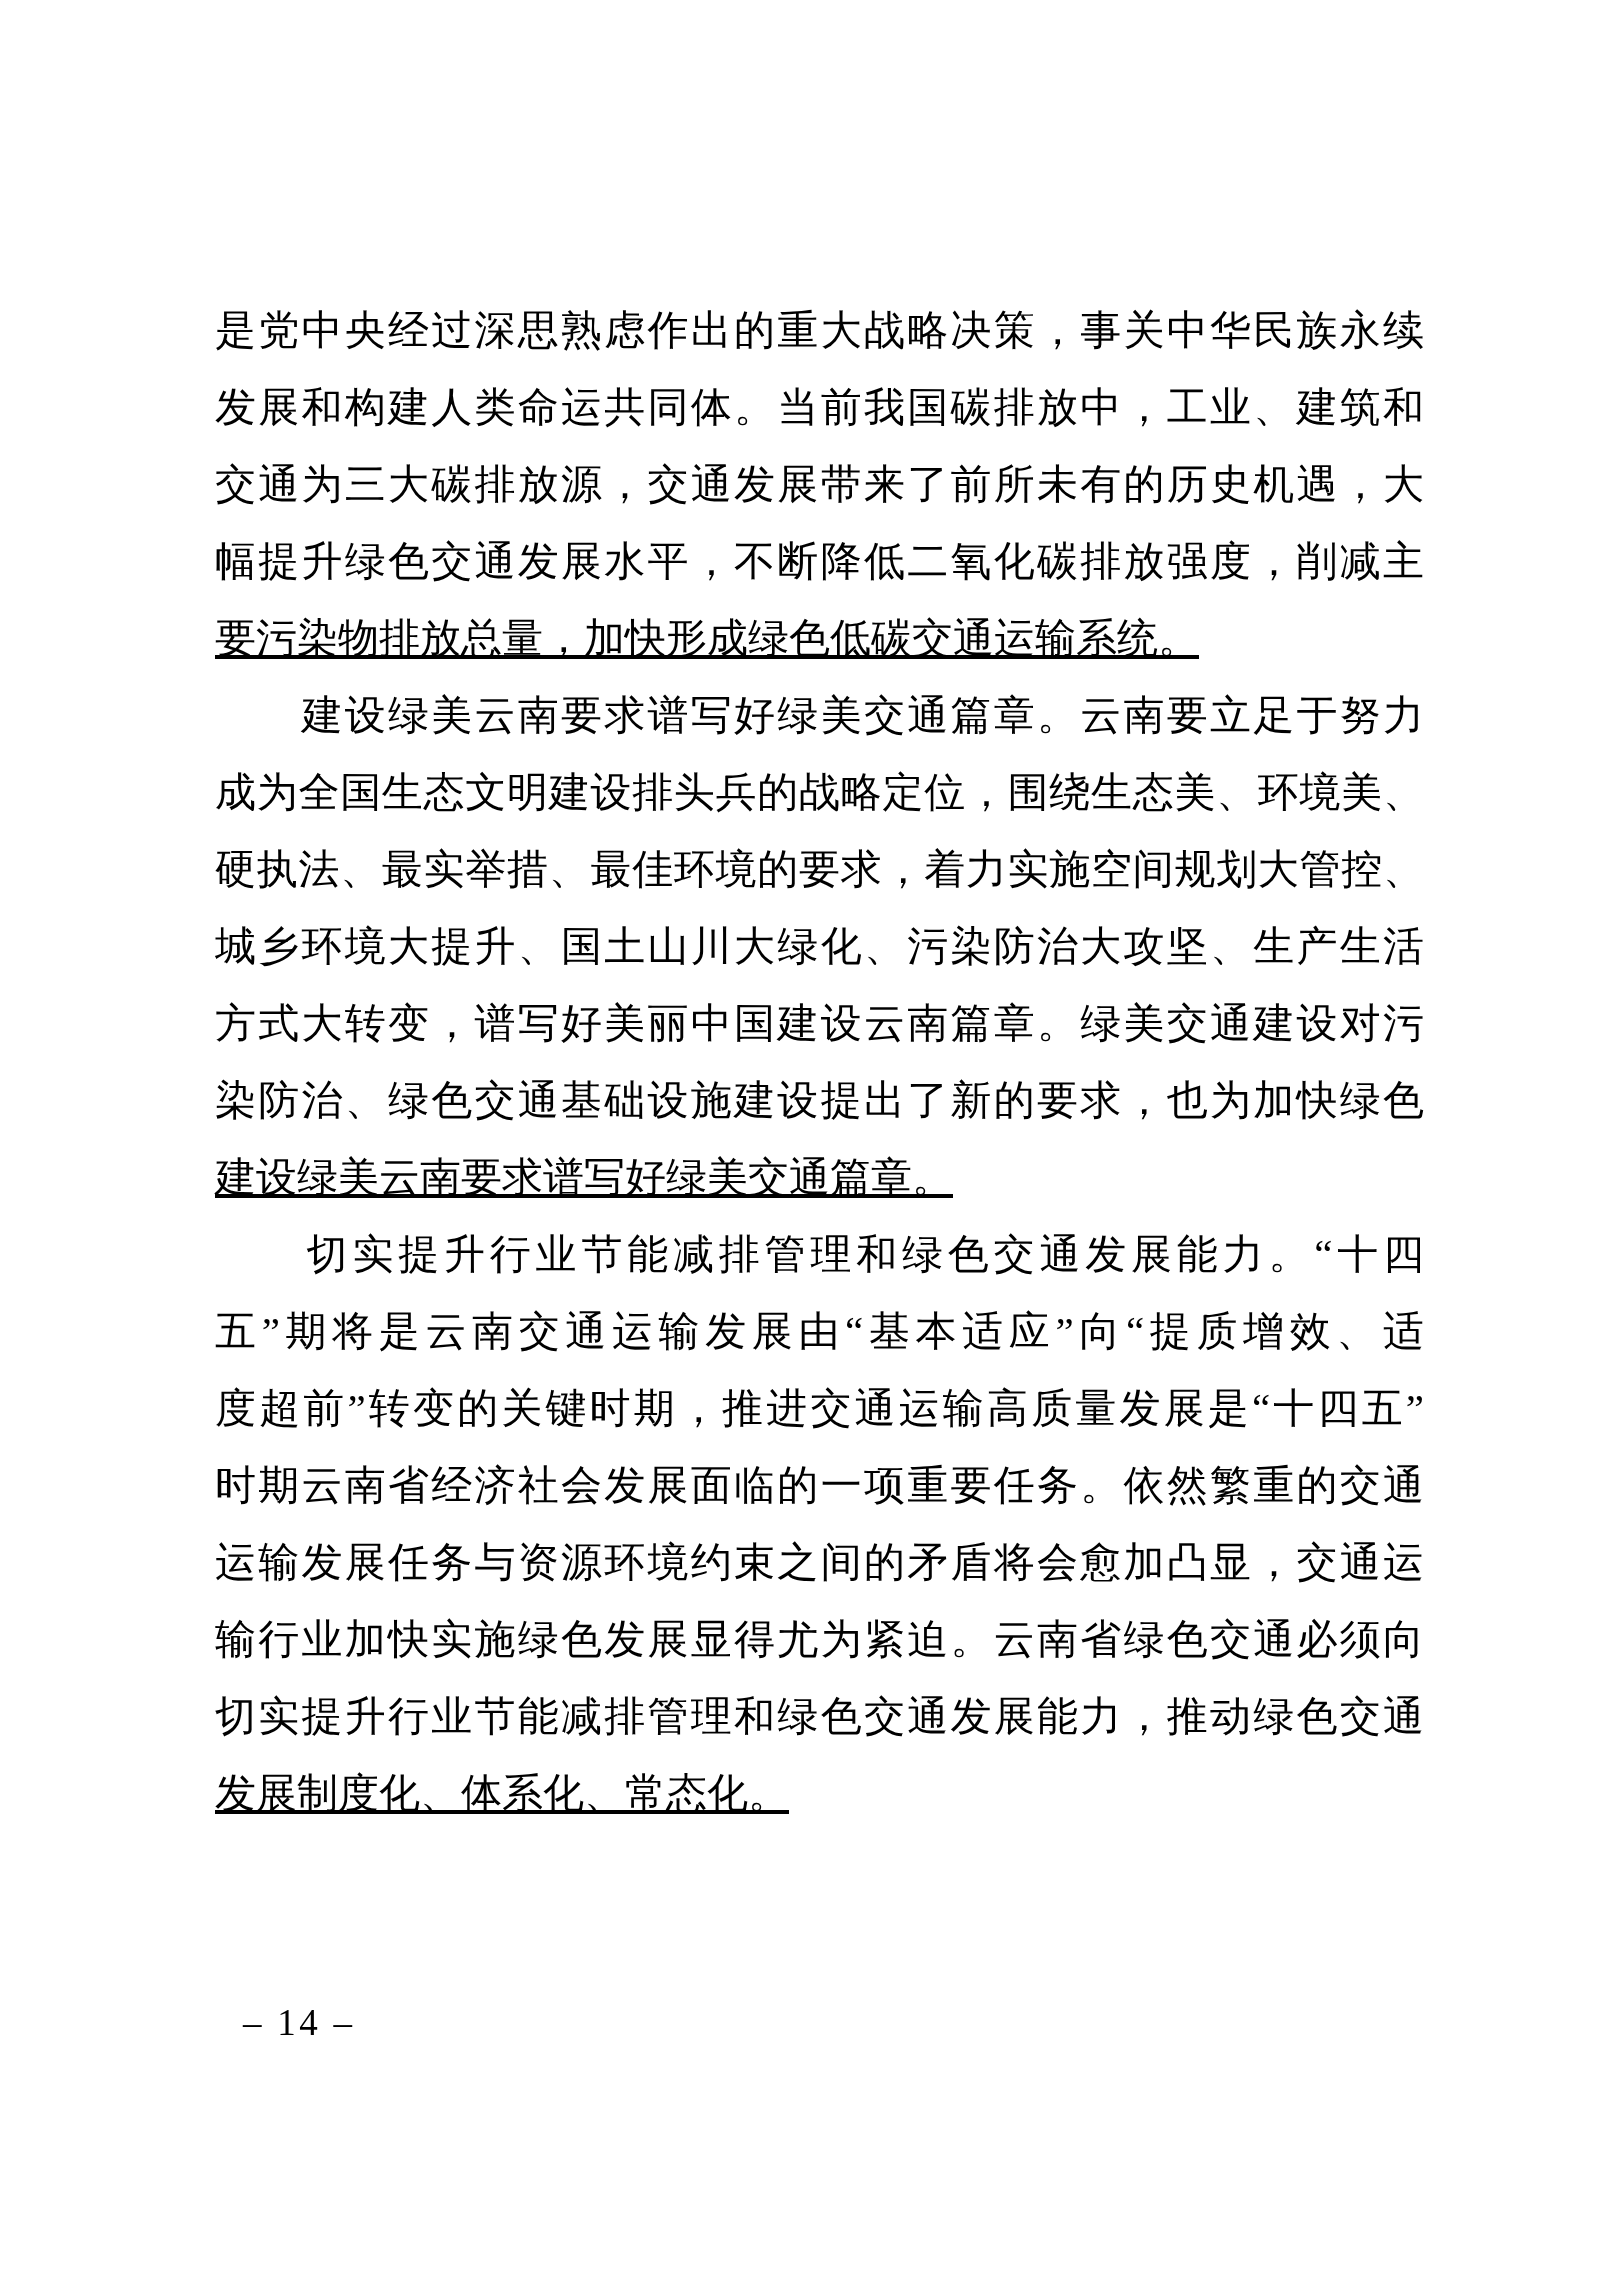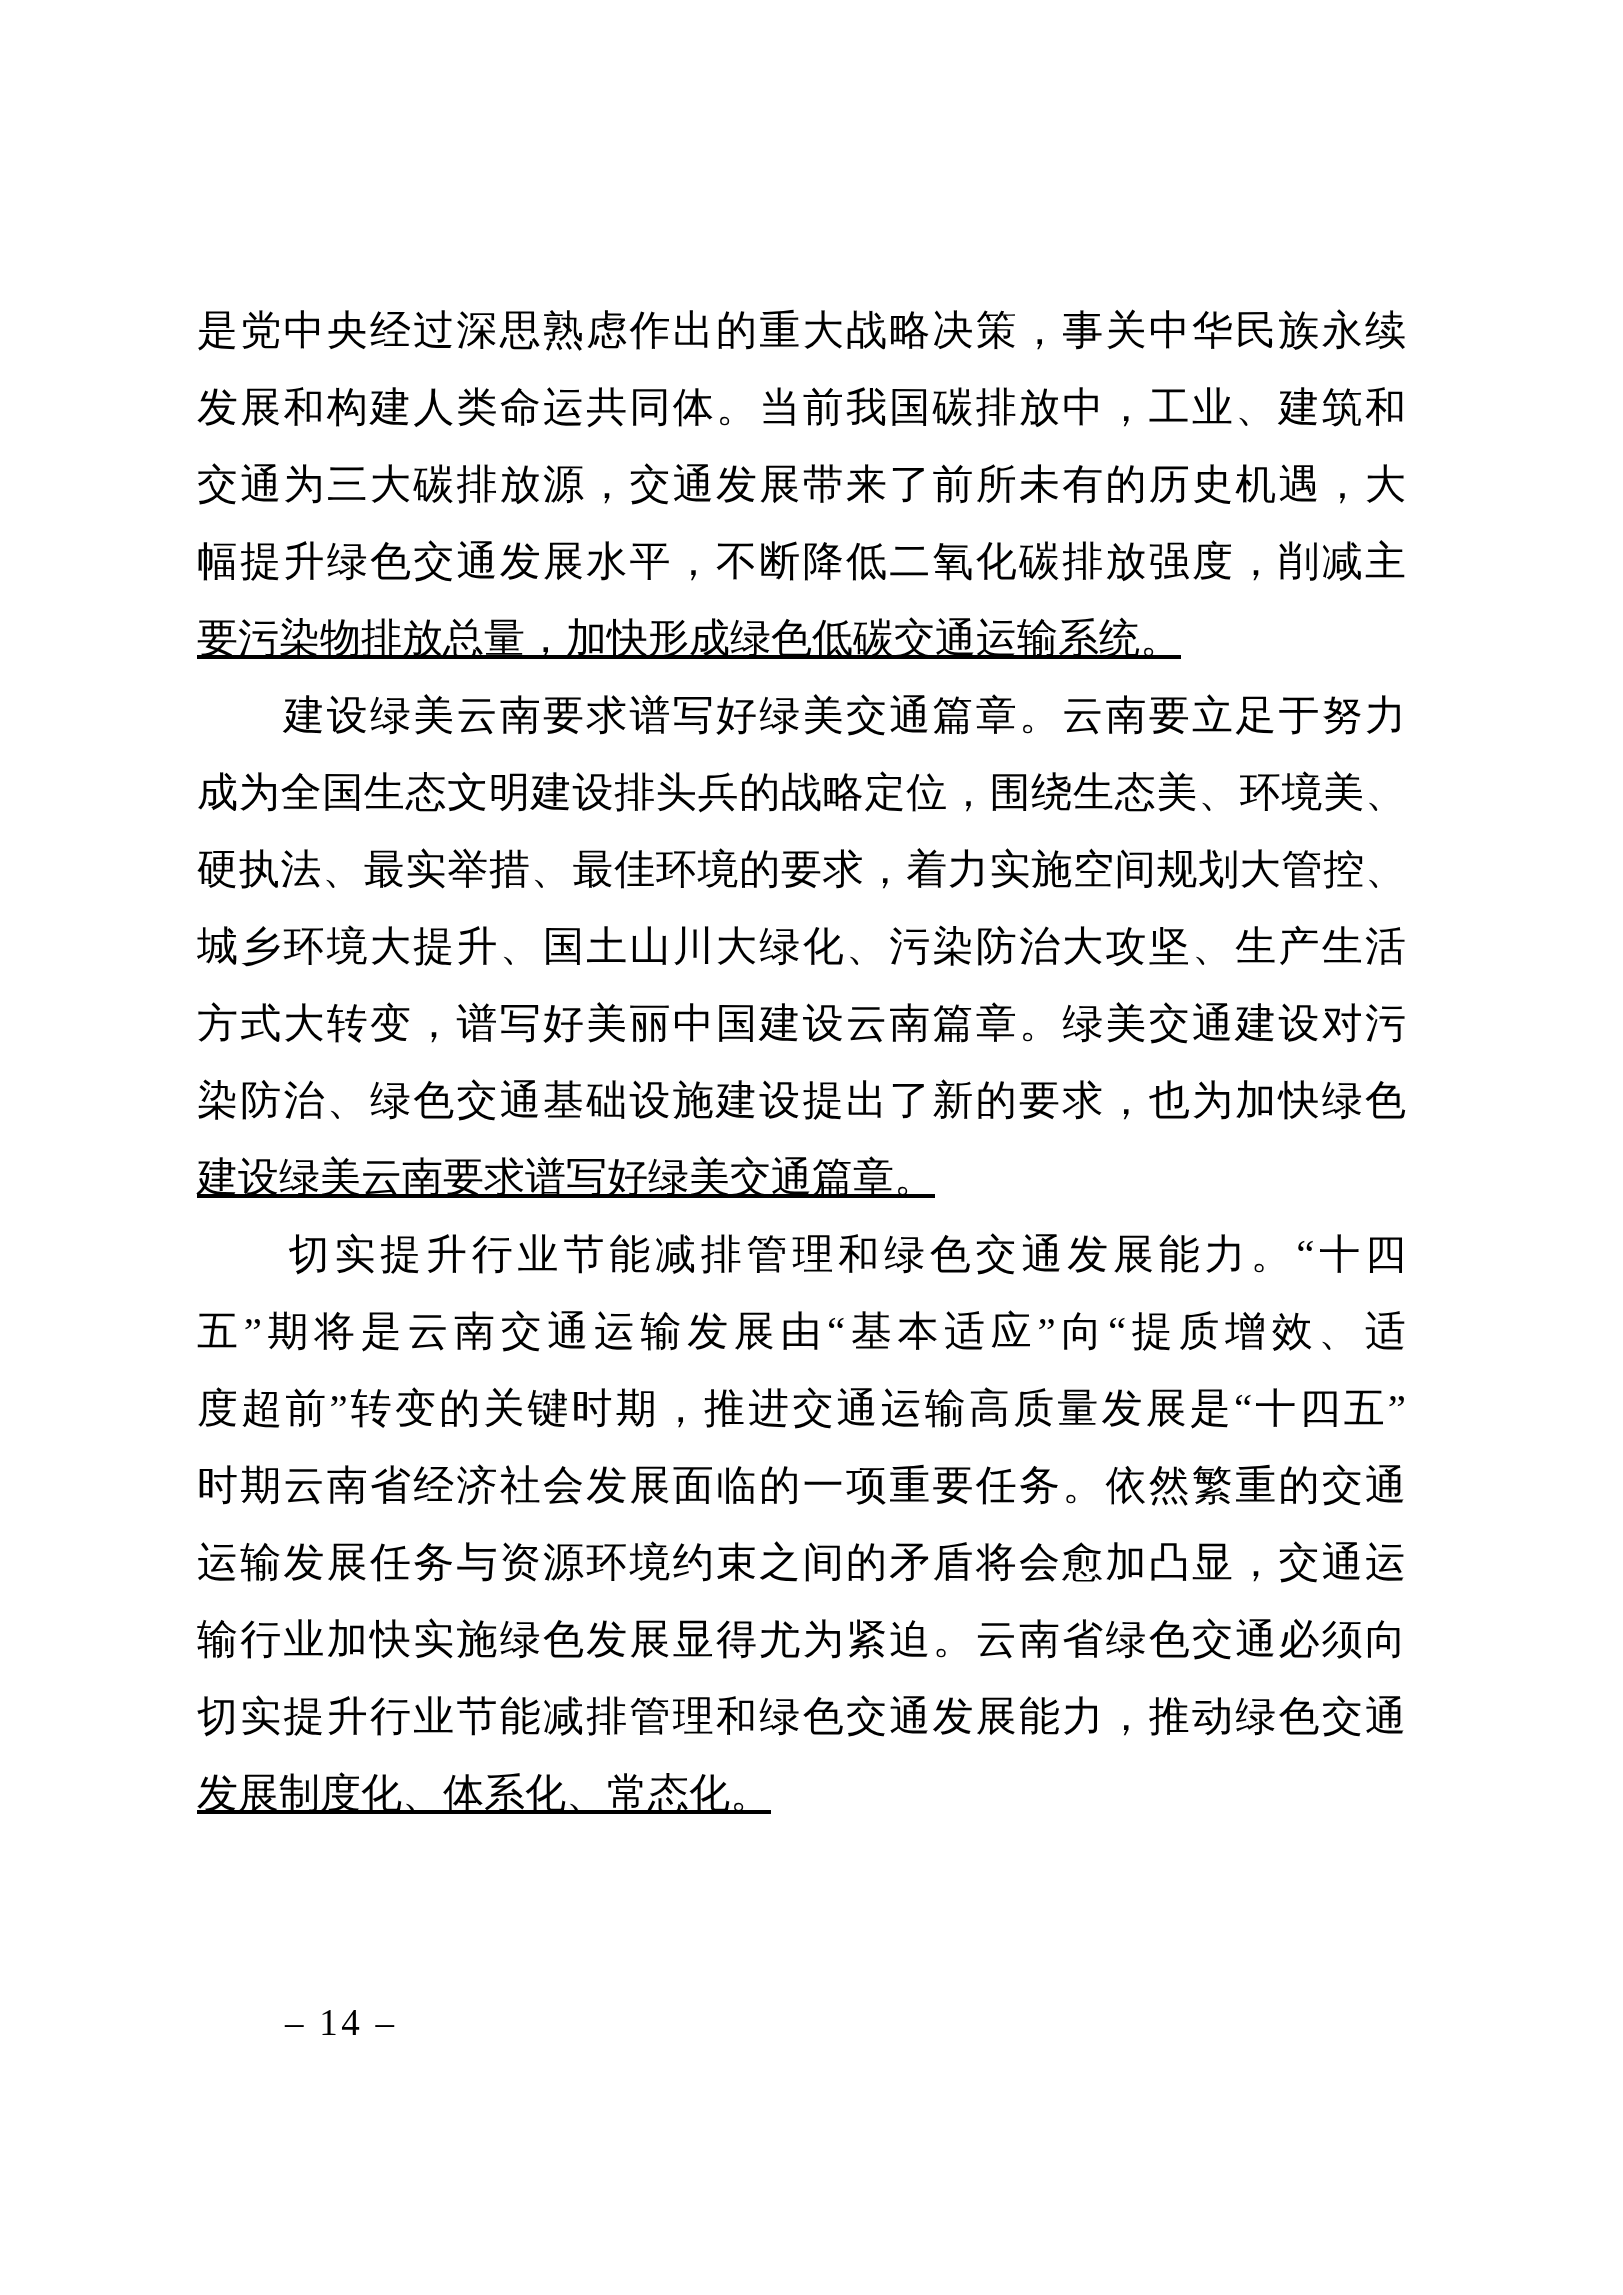--- a/index.html
+++ b/index.html
@@ -17,21 +17,21 @@
   }
   .doc-page {
     position: absolute;
     left: 0; top: 0;
     width: 1623px;
     height: 2295px;
     background: #ffffff;
   }
   .text-block {
     position: absolute;
-    left: 197px;
+    left: 215px;
     top: 292px;
     width: 1209px;
   }
   .line {
     font-size: 41px;
     line-height: 77px;
     height: 77px;
     white-space: nowrap;
     text-align: justify;
     
@@ -46,21 +46,20 @@
   }
   .page-number {
     position: absolute;
     left: 243px;
     top: 2000px;
     font-size: 37px;
     line-height: 46px;
     letter-spacing: 3.3px;
     color: #000000;
     font-family: "Liberation Serif", "DejaVu Serif", serif;
-    margin-left: 42px;
   }
 </style>
 </head>
 <body>
 
 <div class="doc-page">
 
   <div class="text-block">
     <div class="line">是党中央经过深思熟虑作出的重大战略决策，事关中华民族永续</div>
     <div class="line">发展和构建人类命运共同体。当前我国碳排放中，工业、建筑和</div>

